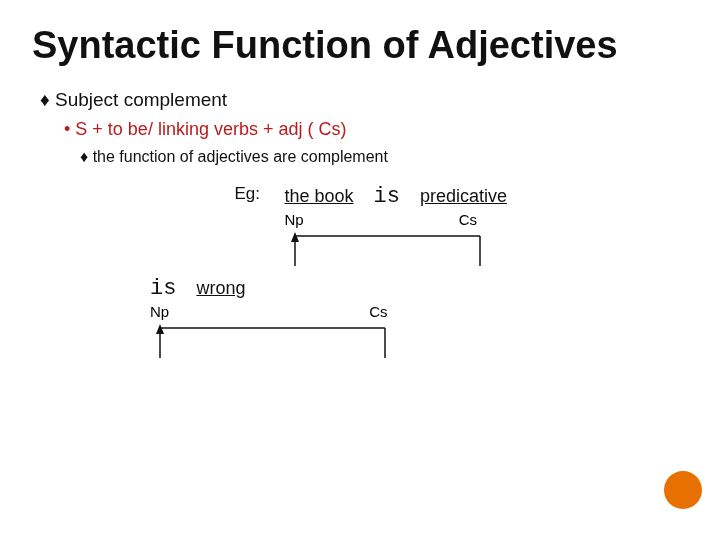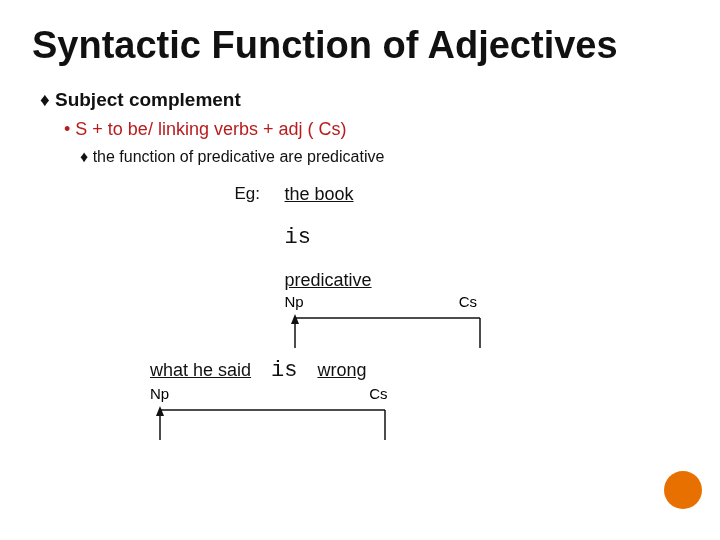--- a/index.html
+++ b/index.html
@@ -26,21 +26,21 @@
       margin-bottom: 22px;
       font-family: Arial, sans-serif;
     }
 
     .section {
       margin-left: 8px;
     }
 
     .subject-complement {
       font-size: 19px;
-      font-weight: bold;
+      font-weight: normal;
       color: #111;
       margin-bottom: 8px;
     }
 
     .bullet-row {
       font-size: 18px;
       color: #b91c1c;
       margin-left: 24px;
       margin-bottom: 8px;
     }
@@ -120,30 +120,30 @@
       <span>Subject complement</span>
     </div>
 
     <div class="bullet-row">
       <span>•</span>
       <span>S  +  to be/ linking verbs  +  adj ( Cs)</span>
     </div>
 
     <div class="function-row">
       <span>♦</span>
-      <span>the function of predicative are predicative</span>
+      <span>the function of adjectives are complement</span>
     </div>
 
     <div class="diagrams">
 
       <div class="eg-row">
         <div class="eg-label">Eg:</div>
         <div class="diagram-container">
 
-          <div style="display:flex; align-items:baseline; gap:20px;flex-direction:column;">
+          <div style="display:flex; align-items:baseline; gap:20px;">
             <span class="word underline">the book</span>
             <span class="word is-word">is</span>
             <span class="word underline">predicative</span>
           </div>
 
           <div style="display:flex; align-items:flex-start; position:relative; width:280px; margin-top:2px;">
             <span style="font-size:15px; margin-right:0;">Np</span>
             <span style="font-size:15px; margin-left:155px;">Cs</span>
           </div>
 
@@ -157,21 +157,20 @@
 
             <polygon points="10,4 6,14 14,14" fill="#111"></polygon>
           </svg>
         </div>
       </div>
 
       <div style="margin-left:50px; margin-top:8px;">
         <div class="diagram-container">
 
           <div style="display:flex; align-items:baseline; gap:20px;">
-            <span class="word underline">what he said</span>
             <span class="word is-word">is</span>
             <span class="word underline">wrong</span>
           </div>
 
           <div style="display:flex; align-items:flex-start; position:relative; width:310px; margin-top:2px;">
             <span style="font-size:15px;">Np</span>
             <span style="font-size:15px; margin-left:200px;">Cs</span>
           </div>
 
           <svg class="bracket-svg" width="290" height="38">

